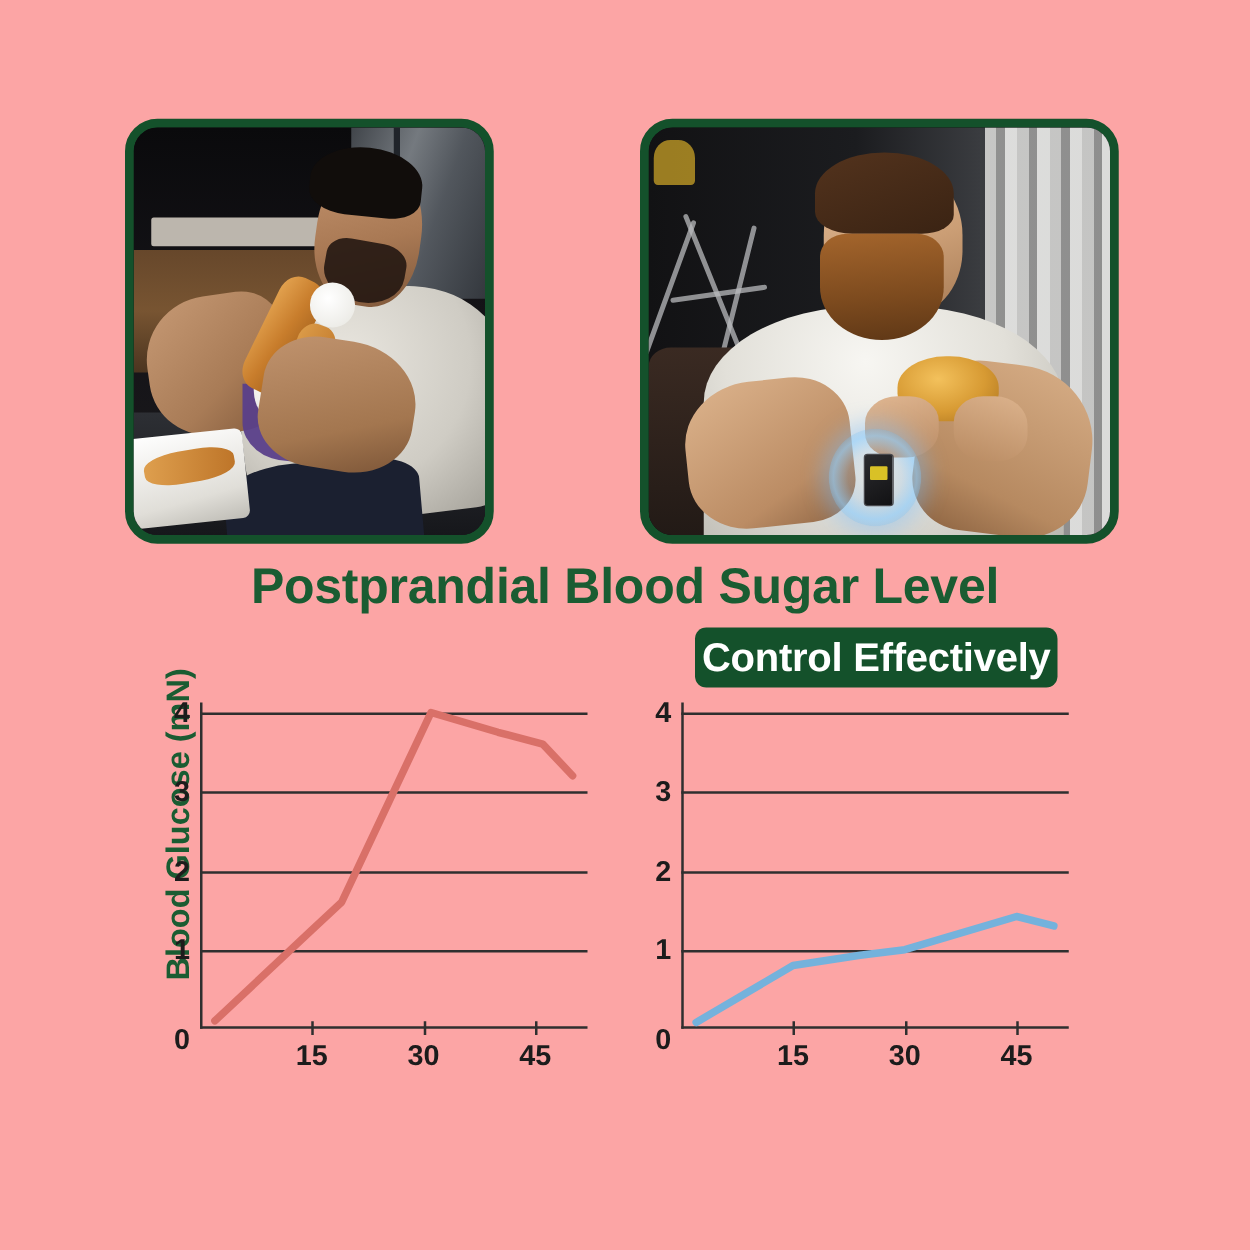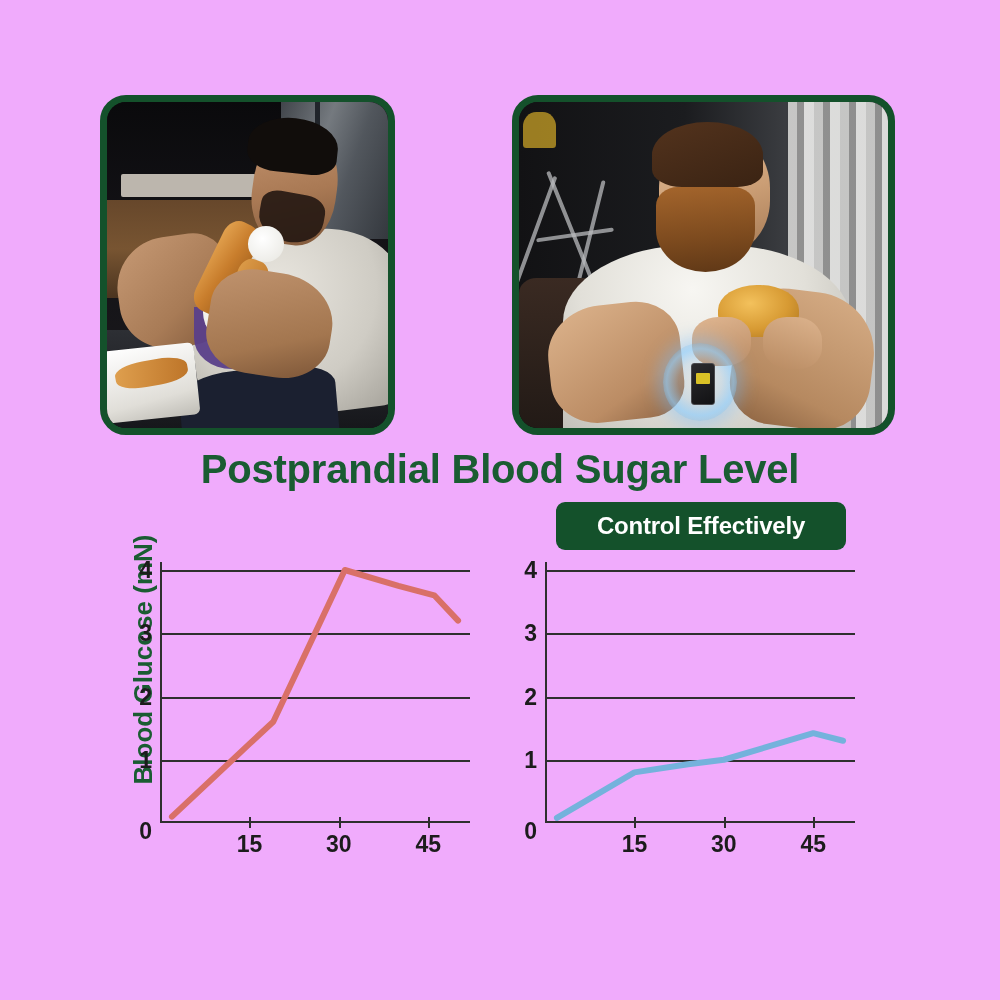--- a/index.html
+++ b/index.html
@@ -5,21 +5,21 @@
   * { box-sizing: border-box; margin: 0; padding: 0; }
   html, body {
     width: 1000px; height: 1000px;
     background: #ffffff;
     font-family: "Liberation Sans", sans-serif;
     overflow: hidden;
   }
   #page {
     position: relative;
     width: 1000px; height: 1000px;
-    background: #f0abfc;
+    background: #fca5a5;
   }
 
   
   .photo-card {
     position: absolute;
     border: 7px solid #14512b;
     border-radius: 26px;
     overflow: hidden;
     background: #111;
   }
@@ -249,21 +249,21 @@
   }
 
   
   #badge {
     position: absolute; left: 556px; top: 502px;
     width: 290px; height: 48px;
     background: #14512b;
     border-radius: 9px;
     display: flex; align-items: center; justify-content: center;
     color: #ffffff;
-    font-size: 24px; font-weight: bold;
+    font-size: 32px; font-weight: bold;
     letter-spacing: -0.2px;
   }
 
   
   .chart { position: absolute; }
   #chart-left  { left: 100px; top: 548px; width: 400px; height: 320px; }
   #chart-right { left: 500px; top: 548px; width: 400px; height: 320px; }
 
   .ylabel-rot {
     position: absolute;

